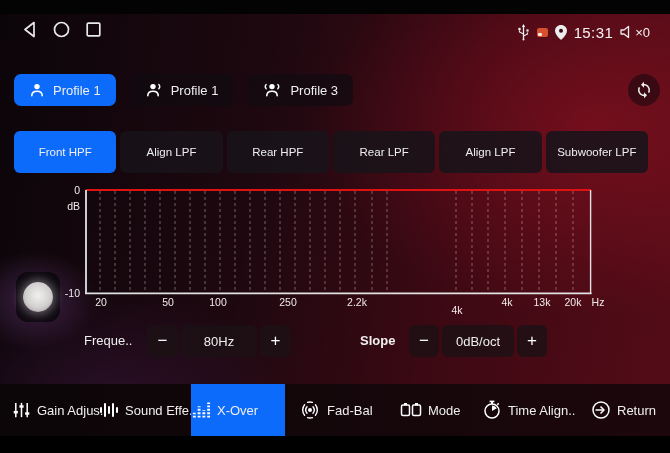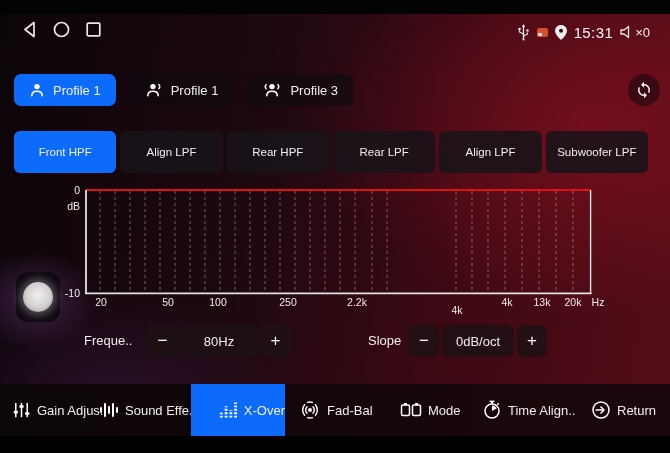--- a/index.html
+++ b/index.html
@@ -49,21 +49,21 @@
   #x-ticks span{transform:translateX(-50%);}
   
   .ctl-label{height:32px;line-height:32px;font-size:13px;}
   .sq-btn{width:31px;height:32px;border-radius:6px;background:rgba(28,17,21,0.82);
         display:flex;align-items:center;justify-content:center;font-size:17px;color:#fff;cursor:pointer;}
   .val-box{height:32px;border-radius:6px;background:rgba(28,17,21,0.82);
         display:flex;align-items:center;justify-content:center;font-size:13px;}
   
   #bottom-nav{left:0;top:384px;width:670px;height:52px;background:linear-gradient(90deg,#0b0608,#1c070c);}
   .navitem{position:absolute;top:0;height:52px;display:flex;align-items:center;gap:6px;font-size:13px;cursor:pointer;white-space:nowrap;}
-  .navitem.active{background:var(--accent,#0d6bfb);justify-content:flex-end;}
+  .navitem.active{background:var(--accent,#0d6bfb);justify-content:flex-start;}
   #bottom-strip{left:0;top:436px;width:670px;height:17px;background:#000;}
   svg{display:block;}
 </style>
 </head>
 <body>
 
 <div id="screen">
 
   <div id="top-strip" class="abs"></div>
 
@@ -225,21 +225,21 @@
   <div class="abs sq-btn" style="left:147px;top:325px;">
       <span>−</span>
     </div>
   <div class="abs val-box" style="left:181px;top:325px;width:76px;">
       <span>80Hz</span>
     </div>
   <div class="abs sq-btn" style="left:260px;top:325px;">
       <span>+</span>
     </div>
 
-  <div class="abs ctl-label" style="left:368px;top:325px;">Slope</div>
+  <div class="abs ctl-label" style="left:360px;top:325px;font-weight:bold;">Slope</div>
   <div class="abs sq-btn" style="left:409px;top:325px;width:30px;">
       <span>−</span>
     </div>
   <div class="abs val-box" style="left:442px;top:325px;width:72px;">
       <span>0dB/oct</span>
     </div>
   <div class="abs sq-btn" style="left:517px;top:325px;width:30px;">
       <span>+</span>
     </div>
 

